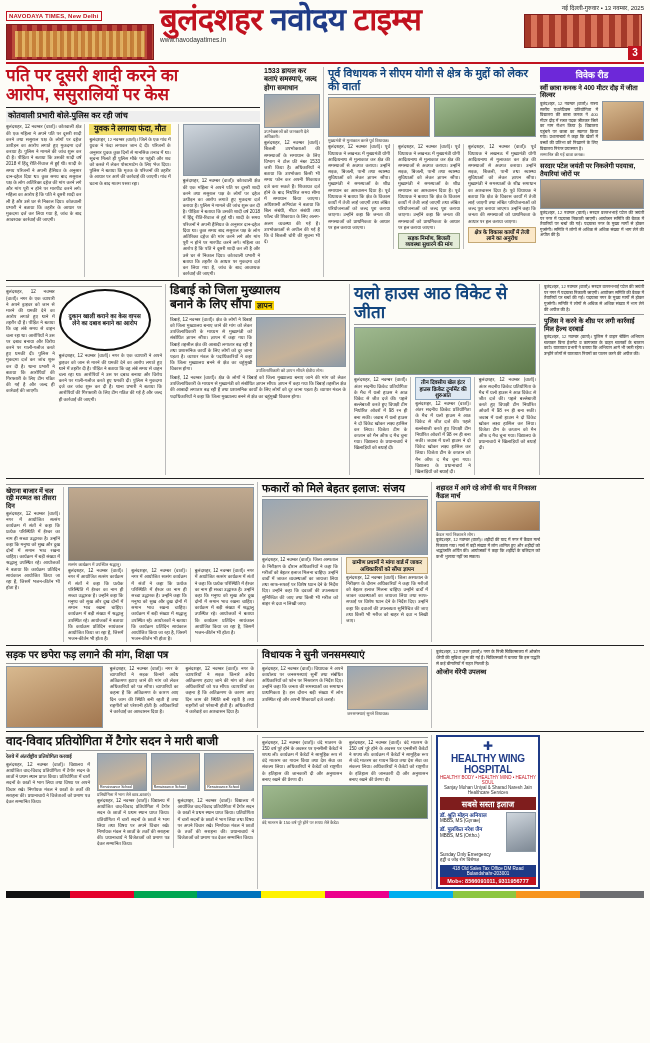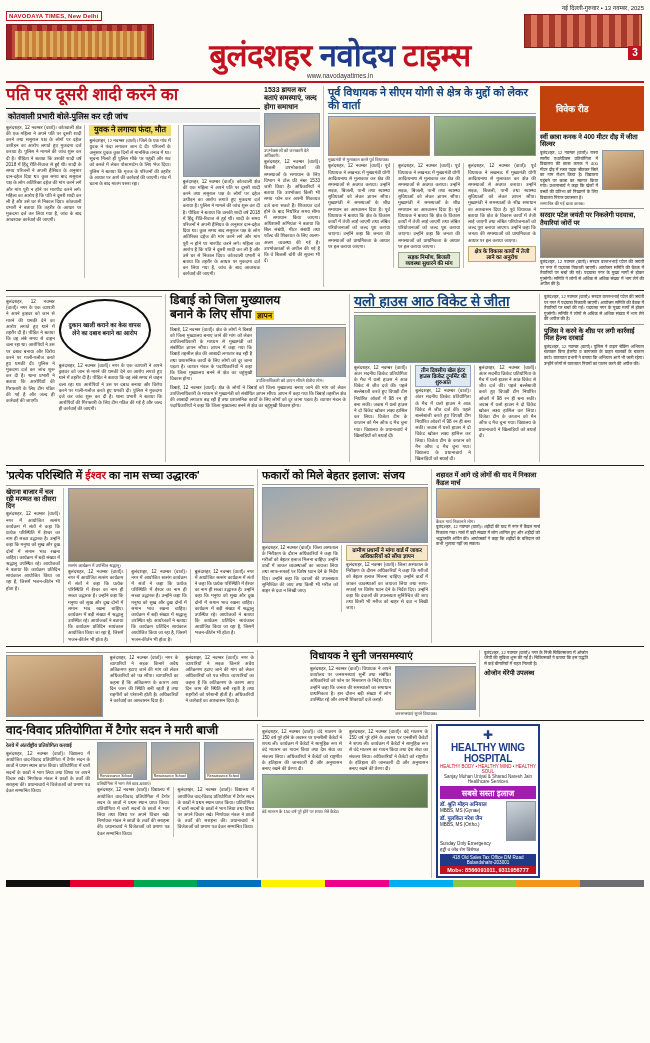--- a/index.html
+++ b/index.html
@@ -15,21 +15,21 @@
 
   
   .masthead { display:flex; align-items:flex-start; gap:4px; border-bottom:2px solid #c1121f; padding-bottom:2px;}
   .mh-left { width:150px; }
   .mh-tag { font-size:6px; font-weight:bold; letter-spacing:.2px; border:1px solid #c1121f; color:#c1121f; padding:1px 2px; display:inline-block;}
   .mh-art { width:148px; height:36px; margin-top:2px; background:
       repeating-linear-gradient(90deg,#9b2226 0 5px,#bb4a3a 5px 10px);
       border:1px solid #7f1d1d; position:relative; overflow:hidden;}
   .mh-art:before { content:""; position:absolute; left:8px; top:6px; width:130px; height:26px;
       background:repeating-linear-gradient(90deg,#e9c46a 0 3px, #c98b3a 3px 7px); opacity:.85;}
-  .mh-center { flex:1; text-align:center;margin-top:36px; }
+  .mh-center { flex:1; text-align:left; }
   .mh-title { font-size:31px; font-weight:bold; color:#c1121f; line-height:1; letter-spacing:-0.5px; }
   .mh-title .blue { color:#1f3b87; }
   .mh-sub { font-size:6.5px; color:#333; margin-top:1px;}
   .mh-right { width:120px; text-align:right; }
   .mh-date { font-size:6px; color:#222; }
   .mh-art2 { width:118px; height:34px; margin-top:2px; background:
       repeating-linear-gradient(90deg,#a53a2a 0 6px,#d9745a 6px 12px);
       border:1px solid #7f1d1d;}
   .pagebadge { position:absolute; right:8px; top:46px; background:#c1121f; color:#fff; font-size:10px;
       font-weight:bold; width:14px; height:14px; line-height:14px; text-align:center;}
@@ -47,31 +47,31 @@
   .photo.people { background:linear-gradient(160deg,#9aa7b4,#c7b39a 60%,#8e9aa6); }
   .photo.crowd { background:linear-gradient(180deg,#c0a98f,#8e7f6d); }
   .photo.warm  { background:linear-gradient(160deg,#d8b98f,#a1764f); }
   .photo.green { background:linear-gradient(160deg,#9fb98f,#5f7a4c); }
   .photo.man   { background:linear-gradient(160deg,#cfd6dd,#7d8894); }
   .cap { font-size:4.2px; color:#333; line-height:1.2; margin-top:1px; }
   .flexrow { display:flex; gap:4px; }
 
   
   .rail { width:104px; }
-  .rail-head { background:#c2410c; color:#fff; font-size:9px; font-weight:bold; text-align:left; padding:16px; }
+  .rail-head { background:#6d28d9; color:#fff; font-size:9px; font-weight:bold; text-align:center; padding:1px; }
   .rail-sub { font-size:6.5px; font-weight:bold; line-height:1.15; margin:2px 0; }
   .rail-body { font-size:4.3px; line-height:1.3; text-align:justify; color:#2a2a2a;}
   .rail-photo { height:40px; }
 
   
   .ad { border:2px solid #1f3b87; background:#fff; padding:2px; }
   .ad-top { text-align:center; }
   .ad-name { color:#1f3b87; font-size:10px; font-weight:bold; letter-spacing:-.2px;}
   .ad-tag { font-size:4.5px; color:#c1121f; }
-  .ad-band { background:#a21caf; color:#fff; font-size:8px; font-weight:bold; text-align:center; margin:2px 0; padding:1px;}
+  .ad-band { background:#7f1d1d; color:#fff; font-size:8px; font-weight:bold; text-align:center; margin:2px 0; padding:1px;}
   .ad-doc { font-size:5.5px; font-weight:bold; color:#1f3b87; line-height:1.25;}
   .ad-sm { font-size:4.6px; color:#222; line-height:1.25;}
   .ad-addr { background:#1f3b87; color:#fff; font-size:4.6px; text-align:center; padding:1px; margin-top:2px;}
   .ad-mob { background:#c1121f; color:#fff; font-size:5.5px; font-weight:bold; text-align:center; padding:1px;}
 
   .bubble { border:2px solid #111; border-radius:50%; width:92px; height:62px; display:flex;
       align-items:center; justify-content:center; text-align:center; font-size:6px; font-weight:bold;
       line-height:1.3; padding:4px; background:#fff;}
 
   .strip { height:7px; display:flex; }
@@ -101,20 +101,21 @@
       <div class="mh-art2"></div>
     </div>
   </div>
   <div class="pagebadge">3</div>
 
   <div class="flexrow" style="margin-top:3px;">
 
     <div style="width:254px;">
       <div class="hl" style="font-size:17px; color:#c1121f; line-height:1.1;">
         <span>पति पर दूसरी शादी करने का</span><br>
+        <span>आरोप, ससुरालियों पर केस</span>
       </div>
       <div class="rule"></div>
       <div class="hl" style="font-size:8px; background:#eee; padding:1px 2px;">कोतवाली प्रभारी बोले-पुलिस कर रही जांच</div>
       <div class="flexrow" style="margin-top:2px;">
         <div class="col body" style="width:82px;">बुलंदशहर, 12 नवम्बर (वार्ता)। कोतवाली क्षेत्र की एक महिला ने अपने पति पर दूसरी शादी करने तथा ससुराल पक्ष के लोगों पर दहेज उत्पीड़न का आरोप लगाते हुए मुकदमा दर्ज कराया है। पुलिस ने मामले की जांच शुरू कर दी है। पीड़िता ने बताया कि उसकी शादी वर्ष 2018 में हिंदू रीति-रिवाज से हुई थी। शादी के समय परिजनों ने अपनी हैसियत के अनुसार दान-दहेज दिया था। कुछ समय बाद ससुराल पक्ष के लोग अतिरिक्त दहेज की मांग करने लगे और मांग पूरी न होने पर मारपीट करने लगे। महिला का आरोप है कि पति ने दूसरी शादी कर ली है और उसे घर से निकाल दिया। कोतवाली प्रभारी ने बताया कि तहरीर के आधार पर मुकदमा दर्ज कर लिया गया है, जांच के बाद आवश्यक कार्रवाई की जाएगी।</div>
         <div style="width:84px;font-family:Liberation Serif, serif;">
           <div class="hl" style="font-size:8px; background:#f2de6a; padding:1px 2px; text-align:center;">युवक ने लगाया फंदा, मौत</div>
           <div class="body" style="margin-top:2px;">बुलंदशहर, 12 नवम्बर (वार्ता)। जिले के एक गांव में युवक ने फंदा लगाकर जान दे दी। परिजनों के अनुसार युवक कुछ दिनों से मानसिक तनाव में था। सूचना मिलते ही पुलिस मौके पर पहुंची और शव को कब्जे में लेकर पोस्टमार्टम के लिए भेज दिया। पुलिस ने बताया कि मृतक के परिजनों की तहरीर के आधार पर आगे की कार्रवाई की जाएगी। गांव में घटना के बाद मातम पसरा रहा।</div>
         </div>
         <div class="col" style="width:4px;"></div>
@@ -194,21 +195,21 @@
         <div class="body" style="width:84px;">डिबाई, 12 नवम्बर (वार्ता)। क्षेत्र के लोगों ने डिबाई को जिला मुख्यालय बनाए जाने की मांग को लेकर उपजिलाधिकारी के माध्यम से मुख्यमंत्री को संबोधित ज्ञापन सौंपा। ज्ञापन में कहा गया कि डिबाई तहसील क्षेत्र की आबादी लगातार बढ़ रही है तथा प्रशासनिक कार्यों के लिए लोगों को दूर जाना पड़ता है। व्यापार मंडल के पदाधिकारियों ने कहा कि जिला मुख्यालय बनने से क्षेत्र का चहुंमुखी विकास होगा।</div>
         <div style="width:92px;">
           <div class="photo people" style="height:50px;"></div>
           <div class="cap">उपजिलाधिकारी को ज्ञापन सौंपते क्षेत्रीय लोग।</div>
         </div>
       </div>
       <div class="body" style="margin-top:2px;">डिबाई, 12 नवम्बर (वार्ता)। क्षेत्र के लोगों ने डिबाई को जिला मुख्यालय बनाए जाने की मांग को लेकर उपजिलाधिकारी के माध्यम से मुख्यमंत्री को संबोधित ज्ञापन सौंपा। ज्ञापन में कहा गया कि डिबाई तहसील क्षेत्र की आबादी लगातार बढ़ रही है तथा प्रशासनिक कार्यों के लिए लोगों को दूर जाना पड़ता है। व्यापार मंडल के पदाधिकारियों ने कहा कि जिला मुख्यालय बनने से क्षेत्र का चहुंमुखी विकास होगा।</div>
     </div>
 
     <div style="width:186px;" class="col">
-      <div class="hl hl-blue" style="font-size:14px;text-decoration:underline;">यलो हाउस आठ विकेट से जीता</div>
+      <div class="hl hl-blue" style="font-size:17px;">यलो हाउस आठ विकेट से जीता</div>
       <div class="thinrule"></div>
       <div class="photo green" style="height:48px;"></div>
       <div class="flexrow" style="margin-top:2px;">
         <div class="col body" style="width:58px;">बुलंदशहर, 12 नवम्बर (वार्ता)। अंतर सदनीय क्रिकेट प्रतियोगिता के मैच में यलो हाउस ने आठ विकेट से जीत दर्ज की। पहले बल्लेबाजी करते हुए विपक्षी टीम निर्धारित ओवरों में 98 रन ही बना सकी। जवाब में यलो हाउस ने दो विकेट खोकर लक्ष्य हासिल कर लिया। विजेता टीम के कप्तान को मैन ऑफ द मैच चुना गया। विद्यालय के प्रधानाचार्य ने खिलाड़ियों को बधाई दी।</div>
         <div class="col" style="width:60px;">
           <div class="hl" style="font-size:5.5px; background:#dfe9f3; border:1px solid #8fa8bf; padding:1px; text-align:center;">तीन दिवसीय खेल इंटर हाउस क्रिकेट टूर्नामेंट की शुरुआत</div>
           <div class="body" style="margin-top:1px;">बुलंदशहर, 12 नवम्बर (वार्ता)। अंतर सदनीय क्रिकेट प्रतियोगिता के मैच में यलो हाउस ने आठ विकेट से जीत दर्ज की। पहले बल्लेबाजी करते हुए विपक्षी टीम निर्धारित ओवरों में 98 रन ही बना सकी। जवाब में यलो हाउस ने दो विकेट खोकर लक्ष्य हासिल कर लिया। विजेता टीम के कप्तान को मैन ऑफ द मैच चुना गया। विद्यालय के प्रधानाचार्य ने खिलाड़ियों को बधाई दी।</div>
         </div>
         <div style="width:58px;" class="body">बुलंदशहर, 12 नवम्बर (वार्ता)। अंतर सदनीय क्रिकेट प्रतियोगिता के मैच में यलो हाउस ने आठ विकेट से जीत दर्ज की। पहले बल्लेबाजी करते हुए विपक्षी टीम निर्धारित ओवरों में 98 रन ही बना सकी। जवाब में यलो हाउस ने दो विकेट खोकर लक्ष्य हासिल कर लिया। विजेता टीम के कप्तान को मैन ऑफ द मैच चुना गया। विद्यालय के प्रधानाचार्य ने खिलाड़ियों को बधाई दी।</div>
       </div>
@@ -220,25 +221,20 @@
       <div class="rail-sub">पुलिस ने करने के शीघ्र पर लगी कार्रवाई मिल हैल्थ दरबार्ड</div>
       <div class="rail-body">बुलंदशहर, 12 नवम्बर (वार्ता)। पुलिस ने वाहन चेकिंग अभियान चलाकर बिना हेलमेट व कागजात के वाहन चालकों के चालान काटे। यातायात प्रभारी ने बताया कि अभियान आगे भी जारी रहेगा। उन्होंने लोगों से यातायात नियमों का पालन करने की अपील की।</div>
     </div>
   </div>
 
   <div class="rule"></div>
 
   <div class="flexrow">
 
     <div style="width:252px;" class="col">
-      <div class="hl" style="font-size:11px; line-height:1.2;">
-        <span>'प्रत्येक परिस्थिति में</span>
-        <span class="hl-red">ईश्वर</span>
-        <span>का नाम सच्चा उद्धारक'</span>
-      </div>
       <div class="thinrule"></div>
       <div class="flexrow">
         <div class="col" style="width:62px;">
           <div class="hl" style="font-size:6.5px;">खेराना बाजार में चल रही मरम्मत का तीसरा दिन</div>
           <div class="body" style="margin-top:2px;">बुलंदशहर, 12 नवम्बर (वार्ता)। नगर में आयोजित सत्संग कार्यक्रम में संतों ने कहा कि प्रत्येक परिस्थिति में ईश्वर का नाम ही सच्चा उद्धारक है। उन्होंने कहा कि मनुष्य को सुख और दुख दोनों में समान भाव रखना चाहिए। कार्यक्रम में बड़ी संख्या में श्रद्धालु उपस्थित रहे। आयोजकों ने बताया कि कार्यक्रम प्रतिदिन सायंकाल आयोजित किया जा रहा है, जिसमें भजन-कीर्तन भी होता है।</div>
         </div>
         <div style="width:186px;">
           <div class="photo crowd" style="height:74px;"></div>
           <div class="cap">सत्संग कार्यक्रम में उपस्थित श्रद्धालु।</div>
           <div class="flexrow" style="margin-top:1px;">
@@ -268,29 +264,30 @@
       <div class="photo warm" style="height:30px;"></div>
       <div class="cap">कैंडल मार्च निकालते लोग।</div>
       <div class="rail-body">बुलंदशहर, 12 नवम्बर (वार्ता)। शहीदों की याद में नगर में कैंडल मार्च निकाला गया। मार्च में बड़ी संख्या में लोग शामिल हुए और शहीदों को श्रद्धांजलि अर्पित की। आयोजकों ने कहा कि शहीदों के बलिदान को कभी भुलाया नहीं जा सकता।</div>
     </div>
   </div>
 
   <div class="rule"></div>
 
   <div class="flexrow">
     <div style="width:252px;" class="col">
+      <div class="hl" style="font-size:10px;">सड़क पर छपेरा फड़ लगाने की मांग, शिक्षा पत्र</div>
       <div class="thinrule"></div>
       <div class="flexrow">
         <div class="photo warm" style="width:100px; height:62px;"></div>
         <div class="body" style="width:74px; padding-left:3px;">बुलंदशहर, 12 नवम्बर (वार्ता)। नगर के व्यापारियों ने सड़क किनारे अवैध अतिक्रमण हटाए जाने की मांग को लेकर अधिकारियों को पत्र सौंपा। व्यापारियों का कहना है कि अतिक्रमण के कारण आए दिन जाम की स्थिति बनी रहती है तथा राहगीरों को परेशानी होती है। अधिकारियों ने कार्रवाई का आश्वासन दिया है।</div>
         <div class="body" style="width:74px; padding-left:3px;">बुलंदशहर, 12 नवम्बर (वार्ता)। नगर के व्यापारियों ने सड़क किनारे अवैध अतिक्रमण हटाए जाने की मांग को लेकर अधिकारियों को पत्र सौंपा। व्यापारियों का कहना है कि अतिक्रमण के कारण आए दिन जाम की स्थिति बनी रहती है तथा राहगीरों को परेशानी होती है। अधिकारियों ने कार्रवाई का आश्वासन दिया है।</div>
       </div>
     </div>
 
-    <div style="width:170px;margin-left:48px;" class="col">
+    <div style="width:170px;" class="col">
       <div class="hl" style="font-size:10px;">विधायक ने सुनी जनसमस्याएं</div>
       <div class="thinrule"></div>
       <div class="flexrow">
         <div class="body" style="width:84px;">बुलंदशहर, 12 नवम्बर (वार्ता)। विधायक ने अपने कार्यालय पर जनसमस्याएं सुनीं तथा संबंधित अधिकारियों को फोन पर निस्तारण के निर्देश दिए। उन्होंने कहा कि जनता की समस्याओं का समाधान प्राथमिकता है। इस दौरान बड़ी संख्या में लोग उपस्थित रहे और अपनी शिकायतें दर्ज कराईं।</div>
         <div style="width:84px;">
           <div class="photo people" style="height:44px;"></div>
           <div class="cap">जनसमस्याएं सुनते विधायक।</div>
         </div>
       </div>
     </div>

